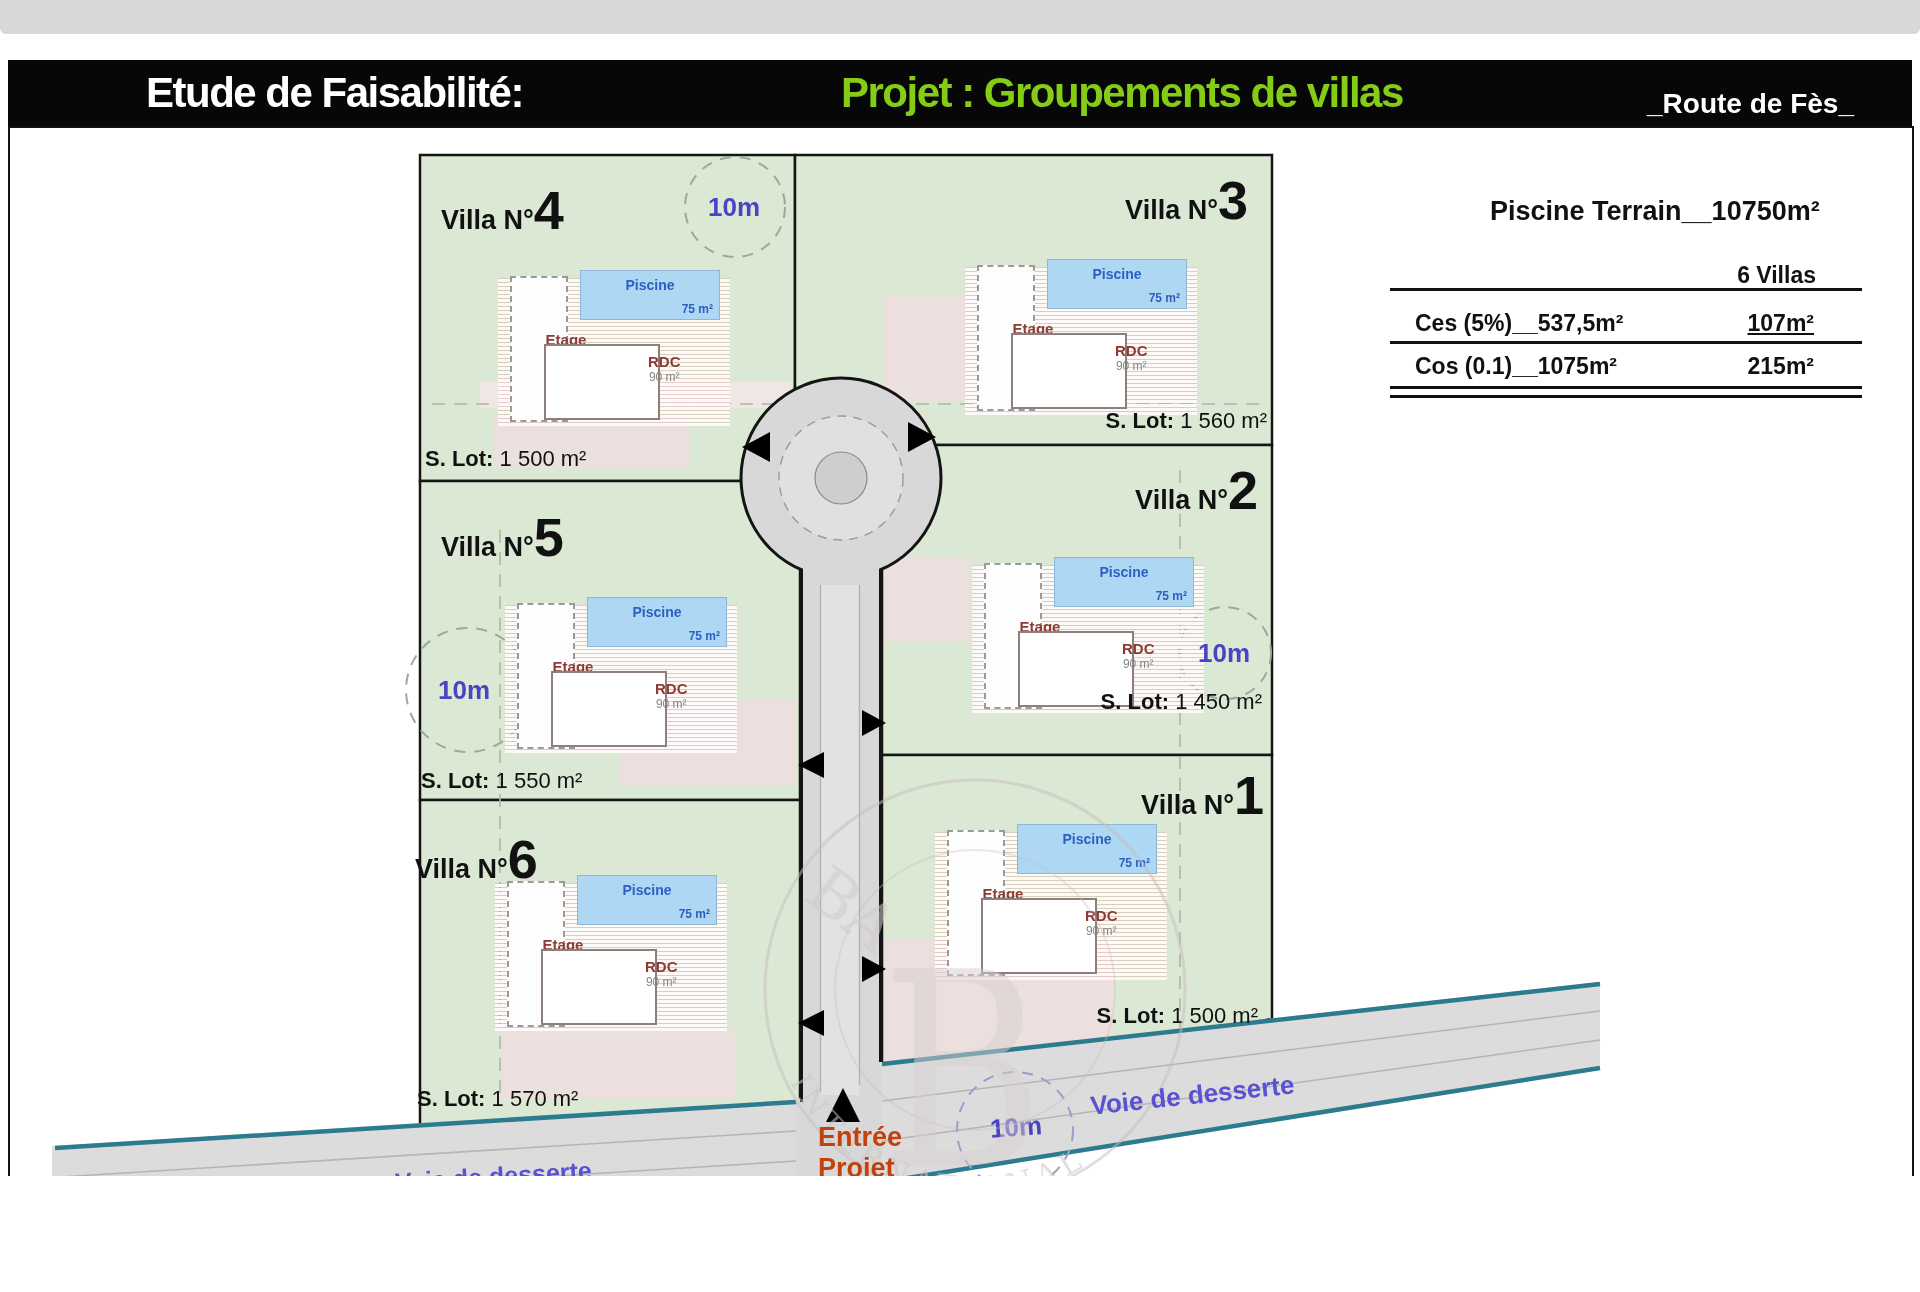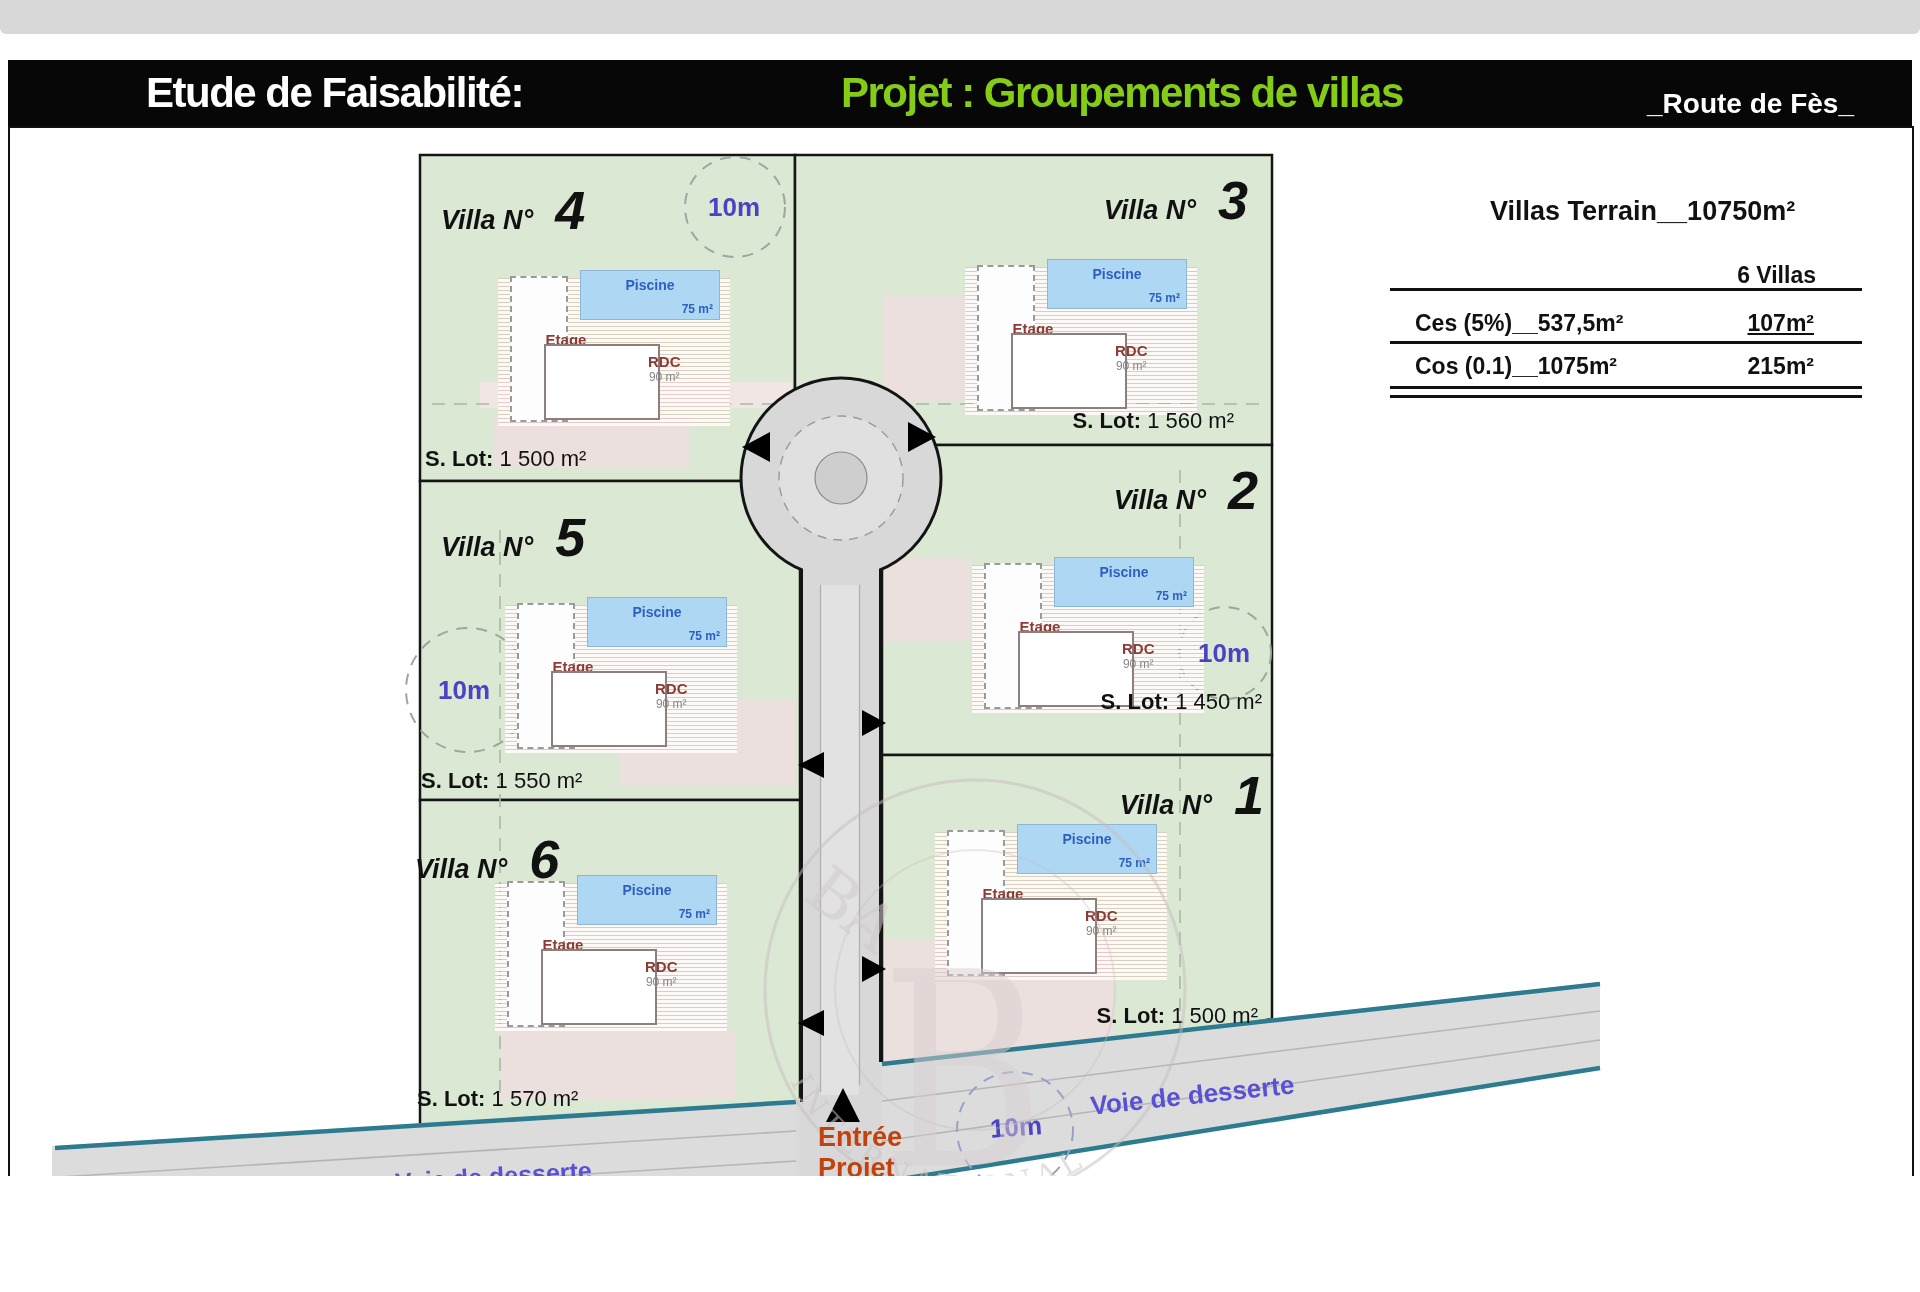--- a/index.html
+++ b/index.html
@@ -20,21 +20,21 @@
   #frame{left:8px;top:126px;width:1902px;height:1160px;border:2px solid #111;background:#fff;}
 
   
   .ip-title{left:1490px;top:196px;font-size:27px;font-weight:bold;}
   .ip-villas{right:104px;top:262px;font-size:23px;font-weight:bold;}
   .hline{background:#111;height:2.5px;left:1390px;width:472px;}
   .ip-label{left:1415px;font-size:23px;font-weight:bold;}
   .ip-value{right:106px;font-size:23px;font-weight:bold;}
 
   
-  .villa-tag{display:flex;align-items:baseline;gap:22px;z-index:3;font-style:italic;}
+  .villa-tag{display:flex;align-items:baseline;gap:0;z-index:3;}
   .villa-tag .vname{font-size:27px;font-weight:bold;}
   .villa-tag .vnum{font-size:54px;font-weight:bold;line-height:1;}
   .slot{font-size:22px;z-index:3;white-space:nowrap;}
   .slot b{font-weight:bold;}
 
   
   .tenm{color:#4a43c4;font-size:26px;font-weight:bold;z-index:3;}
 
   
   .bldg{width:245px;height:170px;z-index:2;}
@@ -277,21 +277,21 @@
     <span class="vnum">6</span>
   </div>
   <div class="villa-tag abs" style="right:656px;top:768px;">
     <span class="vname">Villa N°</span>
     <span class="vnum">1</span>
   </div>
 
   <div class="slot abs" style="left:425px;top:446px;">
     <b>S. Lot:</b> <span>1 500 m²</span>
   </div>
-  <div class="slot abs" style="right:686px;top:408px;">
+  <div class="slot abs" style="right:653px;top:408px;">
     <b>S. Lot:</b> <span>1 560 m²</span>
   </div>
   <div class="slot abs" style="left:421px;top:768px;">
     <b>S. Lot:</b> <span>1 550 m²</span>
   </div>
   <div class="slot abs" style="right:658px;top:689px;">
     <b>S. Lot:</b> <span>1 450 m²</span>
   </div>
   <div class="slot abs" style="left:417px;top:1086px;">
     <b>S. Lot:</b> <span>1 570 m²</span>
@@ -316,21 +316,21 @@
     <circle cx="250" cy="250" r="210" fill="none" stroke="rgba(200,188,190,0.5)" stroke-width="3"></circle>
     <circle cx="250" cy="250" r="140" fill="none" stroke="rgba(200,188,190,0.35)" stroke-width="2"></circle>
     <text x="85" y="185" font-size="64" font-family="DejaVu Serif, serif" fill="rgba(210,200,202,0.55)" transform="rotate(38 120 160)">BA</text>
     <text x="238" y="425" text-anchor="middle" font-size="270" font-family="DejaVu Serif, serif" fill="rgba(216,206,208,0.5)" transform="scale(0.82,1) translate(52,0)">B</text>
     <path id="wm-arc" d="M 60 330 A 205 205 0 0 0 440 330" fill="none"></path>
     <text font-size="30" font-family="DejaVu Serif, serif" fill="rgba(205,195,198,0.55)" letter-spacing="6">
       <textPath href="#wm-arc" startOffset="12">INTERNATIONAL</textPath>
     </text>
   </svg>
 
-  <div class="ip-title abs">Villas Terrain__10750m²</div>
+  <div class="ip-title abs">Piscine Terrain__10750m²</div>
   <div class="ip-villas abs">6 Villas</div>
   <div class="hline abs" style="top:288px;"></div>
   <div class="ip-label abs" style="top:310px;">Ces (5%)__537,5m²</div>
   <div class="ip-value abs" style="top:310px;text-decoration:underline;">107m²</div>
   <div class="hline abs" style="top:341px;"></div>
   <div class="ip-label abs" style="top:353px;">Cos (0.1)__1075m²</div>
   <div class="ip-value abs" style="top:353px;">215m²</div>
   <div class="hline abs" style="top:386px;"></div>
   <div class="hline abs" style="top:395px;"></div>
 

